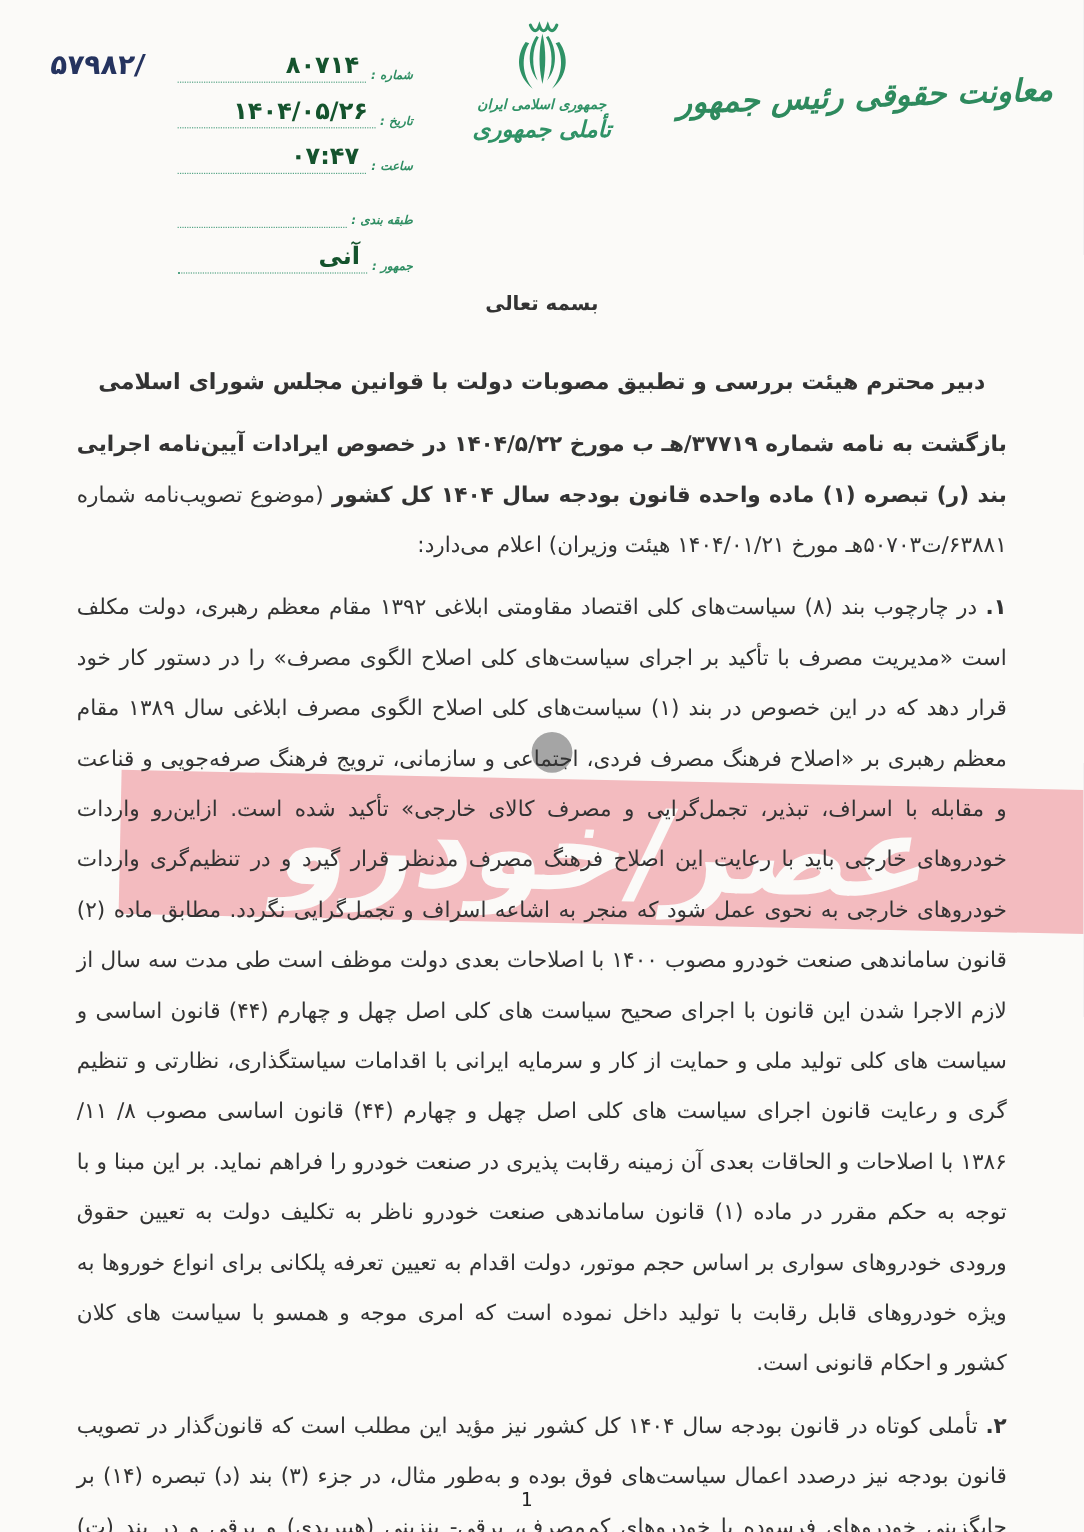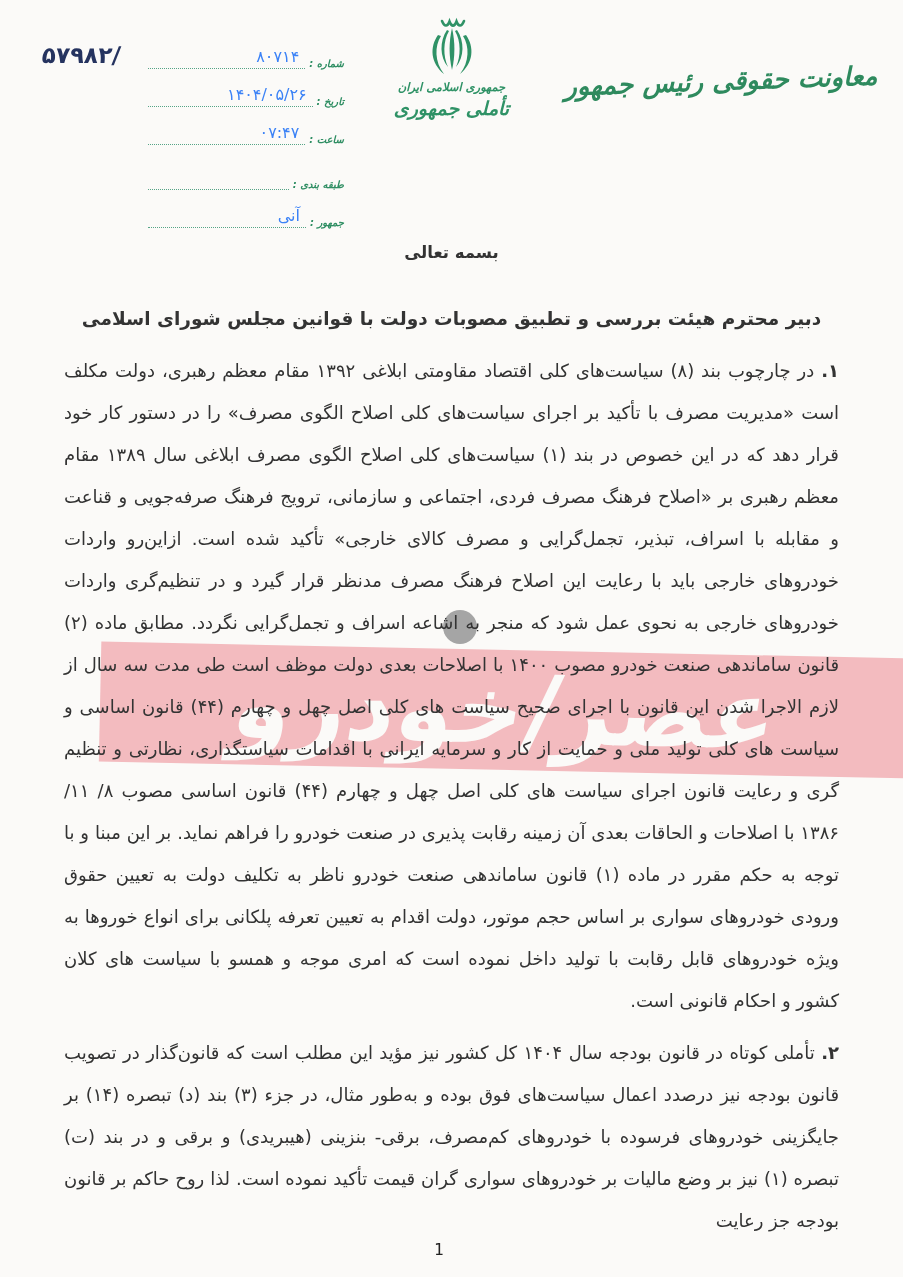--- a/index.html
+++ b/index.html
@@ -31,21 +31,21 @@
   .meta-label {
     color:#2f8e63; font-weight:bold; font-style:italic;
     font-size:10px; white-space:nowrap; padding-left:4px;
   }
   .meta-line {
     flex:1; border-bottom:1.5px dotted #55a486;
     min-height:24px; position:relative;
   }
   .meta-value {
     position:absolute; right:6px; bottom:2px;
-    color:#3b82f6; font-weight:normal; font-size:16px;
+    color:#14532d; font-weight:bold; font-size:20px;
     direction:rtl; white-space:nowrap;
   }
 
   .emblem-block {
     position:absolute; left:50%; top:16px; transform:translateX(-50%);
     text-align:center; color:#2f9266; width:240px;
   }
   .emblem-block svg { display:block; margin:0 auto; }
   .org-line1 { font-size:11.5px; font-style:italic; font-weight:bold; color:#2f9266; margin-top:2px; }
   .org-line2 { font-size:19px;  font-style:italic; font-weight:bold; color:#2f9266; margin-top:3px; }
@@ -161,20 +161,21 @@
 
     <div class="dept">معاونت حقوقی رئیس جمهور</div>
   </div>
 
   <div class="letter-body">
     <div class="basmala">بسمه تعالی</div>
 
     <div class="recipient">دبیر محترم هیئت بررسی و تطبیق مصوبات دولت با قوانین مجلس شورای اسلامی</div>
 
 
+    <p class="para"><span class="b">بازگشت به نامه شماره ۳۷۷۱۹/هـ ب مورخ ۱۴۰۴/۵/۲۲ در خصوص ایرادات آیین‌نامه اجرایی بند (ر) تبصره (۱) ماده واحده قانون بودجه سال ۱۴۰۴ کل کشور </span><span>(موضوع تصویب‌نامه شماره ۶۳۸۸۱/ت۵۰۷۰۳هـ مورخ ۱۴۰۴/۰۱/۲۱ هیئت وزیران) اعلام می‌دارد:</span></p>
 
     <p class="para"><span class="b">۱.</span><span> در چارچوب بند (۸) سیاست‌های کلی اقتصاد مقاومتی ابلاغی ۱۳۹۲ مقام معظم رهبری، دولت مکلف است «مدیریت مصرف با تأکید بر اجرای سیاست‌های کلی اصلاح الگوی مصرف» را در دستور کار خود قرار دهد که در این خصوص در بند (۱) سیاست‌های کلی اصلاح الگوی مصرف ابلاغی سال ۱۳۸۹ مقام معظم رهبری بر «اصلاح فرهنگ مصرف فردی، اجتماعی و سازمانی، ترویج فرهنگ صرفه‌جویی و قناعت و مقابله با اسراف، تبذیر، تجمل‌گرایی و مصرف کالای خارجی» تأکید شده است. ازاین‌رو واردات خودروهای خارجی باید با رعایت این اصلاح فرهنگ مصرف مدنظر قرار گیرد و در تنظیم‌گری واردات خودروهای خارجی به نحوی عمل شود که منجر به اشاعه اسراف و تجمل‌گرایی نگردد. مطابق ماده (۲) قانون ساماندهی صنعت خودرو مصوب ۱۴۰۰ با اصلاحات بعدی دولت موظف است طی مدت سه سال از لازم الاجرا شدن این قانون با اجرای صحیح سیاست های کلی اصل چهل و چهارم (۴۴) قانون اساسی و سیاست های کلی تولید ملی و حمایت از کار و سرمایه ایرانی با اقدامات سیاستگذاری، نظارتی و تنظیم گری و رعایت قانون اجرای سیاست های کلی اصل چهل و چهارم (۴۴) قانون اساسی مصوب ۸/ ۱۱/ ۱۳۸۶ با اصلاحات و الحاقات بعدی آن زمینه رقابت پذیری در صنعت خودرو را فراهم نماید. بر این مبنا و با توجه به حکم مقرر در ماده (۱) قانون ساماندهی صنعت خودرو ناظر به تکلیف دولت به تعیین حقوق ورودی خودروهای سواری بر اساس حجم موتور، دولت اقدام به تعیین تعرفه پلکانی برای انواع خوروها به ویژه خودروهای قابل رقابت با تولید داخل نموده است که امری موجه و همسو با سیاست های کلان کشور و احکام قانونی است.</span></p>
 
     <p class="para"><span class="b">۲.</span><span> تأملی کوتاه در قانون بودجه سال ۱۴۰۴ کل کشور نیز مؤید این مطلب است که قانون‌گذار در تصویب قانون بودجه نیز درصدد اعمال سیاست‌های فوق بوده و به‌طور مثال، در جزء (۳) بند (د) تبصره (۱۴) بر جایگزینی خودروهای فرسوده با خودروهای کم‌مصرف، برقی- بنزینی (هیبریدی) و برقی و در بند (ت) تبصره (۱) نیز بر وضع مالیات بر خودروهای سواری گران قیمت تأکید نموده است. لذا روح حاکم بر قانون بودجه جز رعایت</span></p>
   </div>
 
   <div class="page-number">1</div>
 </div>
 
 </body></html>

